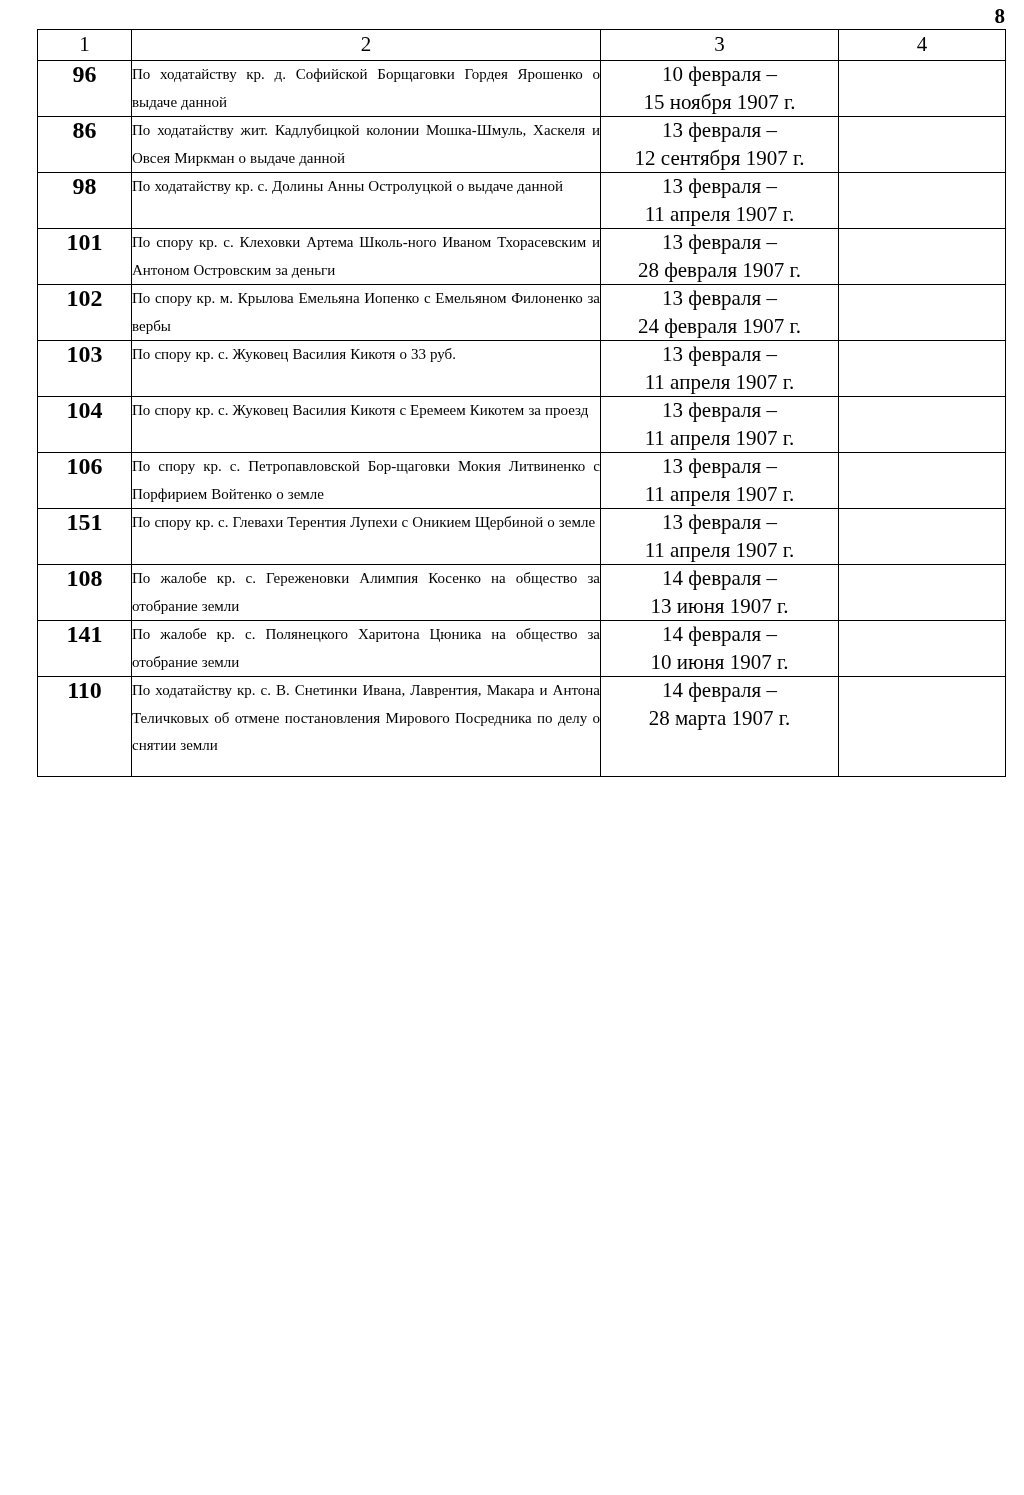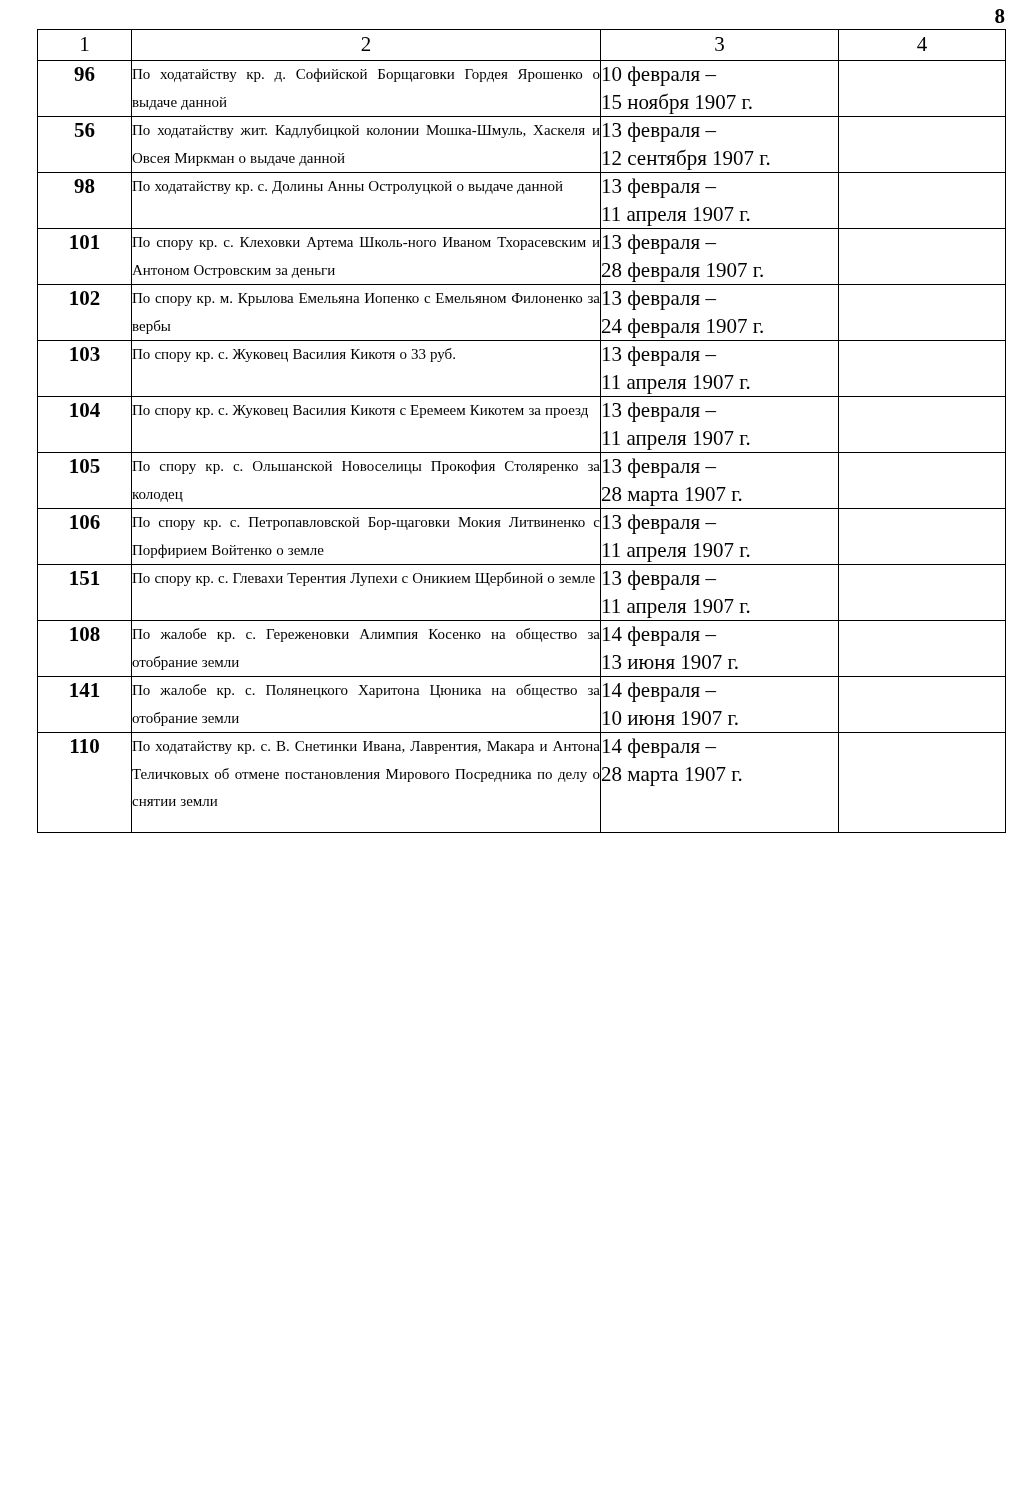--- a/index.html
+++ b/index.html
@@ -59,35 +59,36 @@
     vertical-align: middle;
     font-size: 21px;
     font-weight: normal;
     line-height: 28px;
     padding: 0;
   }
 
   
   .cell-num {
     text-align: center;
-    font-size: 21px;
+    font-size: 24px;
     font-weight: bold;
     padding: 13px 10px 10px 10px;
     line-height: 27px;
   }
   .cell-subject {
     text-align: justify;
     text-align-last: left;
     font-size: 15px;
     line-height: 27.5px;
     padding: 13px 12px 12px 13px;
     hyphens: manual;
     word-spacing: 0.02em;
   }
   .cell-dates {
+    text-align: center;
     font-size: 21px;
     line-height: 27.5px;
     padding: 13px 6px 12px 6px;
     white-space: pre-line;
   }
   .cell-notes {
     padding: 13px 8px;
   }
 
   
@@ -119,21 +120,21 @@
     </thead>
     <tbody>
       <tr>
         <td class="cell-num">96</td>
         <td class="cell-subject">По ходатайству кр. д. Софийской Борщаговки Гордея Ярошенко о выдаче данной</td>
         <td class="cell-dates">10 февраля –
 15 ноября 1907 г.</td>
         <td class="cell-notes"></td>
       </tr>
       <tr>
-        <td class="cell-num">56</td>
+        <td class="cell-num">86</td>
         <td class="cell-subject">По ходатайству жит. Кадлубицкой колонии Мошка-Шмуль, Хаскеля и Овсея Миркман о выдаче данной</td>
         <td class="cell-dates">13 февраля –
 12 сентября 1907 г.</td>
         <td class="cell-notes"></td>
       </tr>
       <tr>
         <td class="cell-num">98</td>
         <td class="cell-subject">По ходатайству кр. с. Долины Анны Остролуцкой  о выдаче данной</td>
         <td class="cell-dates">13 февраля –
 11 апреля 1907 г.</td>
@@ -158,27 +159,20 @@
         <td class="cell-subject">По спору кр. с. Жуковец Василия Кикотя о 33 руб.</td>
         <td class="cell-dates">13 февраля –
 11 апреля 1907 г.</td>
         <td class="cell-notes"></td>
       </tr>
       <tr>
         <td class="cell-num">104</td>
         <td class="cell-subject">По спору кр. с. Жуковец Василия Кикотя с Еремеем Кикотем за проезд</td>
         <td class="cell-dates">13 февраля –
 11 апреля 1907 г.</td>
-        <td class="cell-notes"></td>
-      </tr>
-      <tr>
-        <td class="cell-num">105</td>
-        <td class="cell-subject">По спору кр. с. Ольшанской Новоселицы Прокофия Столяренко за колодец</td>
-        <td class="cell-dates">13 февраля –
-28 марта 1907 г.</td>
         <td class="cell-notes"></td>
       </tr>
       <tr>
         <td class="cell-num">106</td>
         <td class="cell-subject">По спору кр. с. Петропавловской Бор-щаговки Мокия Литвиненко  с Порфирием Войтенко о земле</td>
         <td class="cell-dates">13 февраля –
 11 апреля 1907 г.</td>
         <td class="cell-notes"></td>
       </tr>
       <tr>

